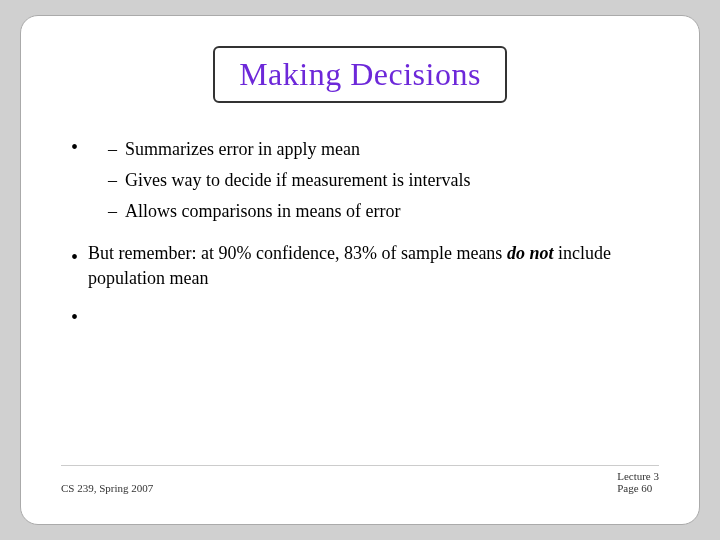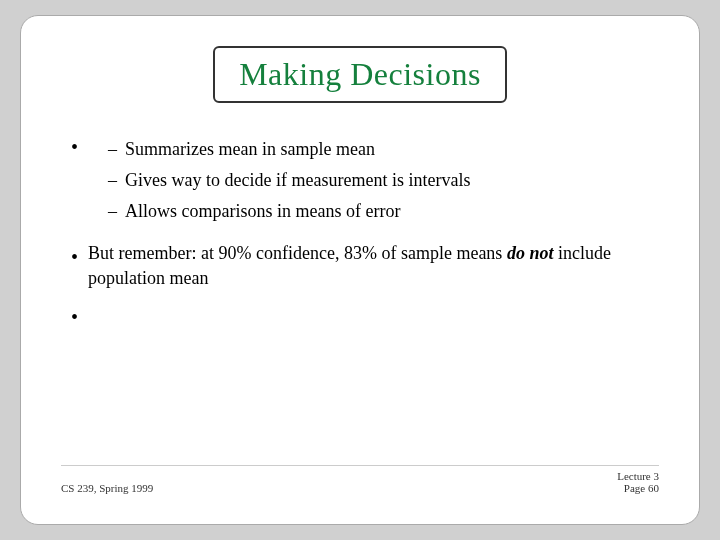--- a/index.html
+++ b/index.html
@@ -35,21 +35,21 @@
       border-radius: 6px;
       padding: 8px 24px;
       display: inline-block;
       align-self: center;
       margin-bottom: 28px;
     }
 
     .title-text {
       font-size: 32px;
       font-weight: normal;
-      color: #15803d;
+      color: #6d28d9;
       letter-spacing: 0.5px;
     }
 
     .content {
       flex: 1;
       padding-left: 10px;
     }
 
     .bullet-item {
       display: flex;
@@ -109,41 +109,40 @@
     }
 
     .footer-left {
       font-size: 11px;
       color: #333;
     }
 
     .footer-right {
       font-size: 11px;
       color: #333;
-      text-align: right;
     }
   </style>
 </head>
 <body>
 
 <div class="slide">
 
   <div class="title-box">
     <span class="title-text">Making Decisions</span>
   </div>
 
   <div class="content">
 
     <div class="bullet-item">
       <span class="bullet-dot">•</span>
       <div class="bullet-text">
         <div class="sub-bullets">
           <div class="sub-bullet">
             <span class="sub-dash">–</span>
-            <span class="sub-text">Summarizes mean in sample mean</span>
+            <span class="sub-text">Summarizes error in apply mean</span>
           </div>
           <div class="sub-bullet">
             <span class="sub-dash">–</span>
             <span class="sub-text">Gives way to decide if measurement is intervals</span>
           </div>
           <div class="sub-bullet">
             <span class="sub-dash">–</span>
             <span class="sub-text">Allows comparisons in means of error</span>
           </div>
         </div>
@@ -158,21 +157,21 @@
     </div>
 
     <div class="bullet-item">
       <span class="bullet-dot">•</span>
     </div>
 
   </div>
 
   <div class="footer">
     <div class="footer-left">
-      <div>CS 239, Spring 1999</div>
+      <div>CS 239, Spring 2007</div>
     </div>
     <div class="footer-right">
       <div>Lecture 3</div>
       <div>Page 60</div>
     </div>
   </div>
 
 </div>
 
 </body></html>

